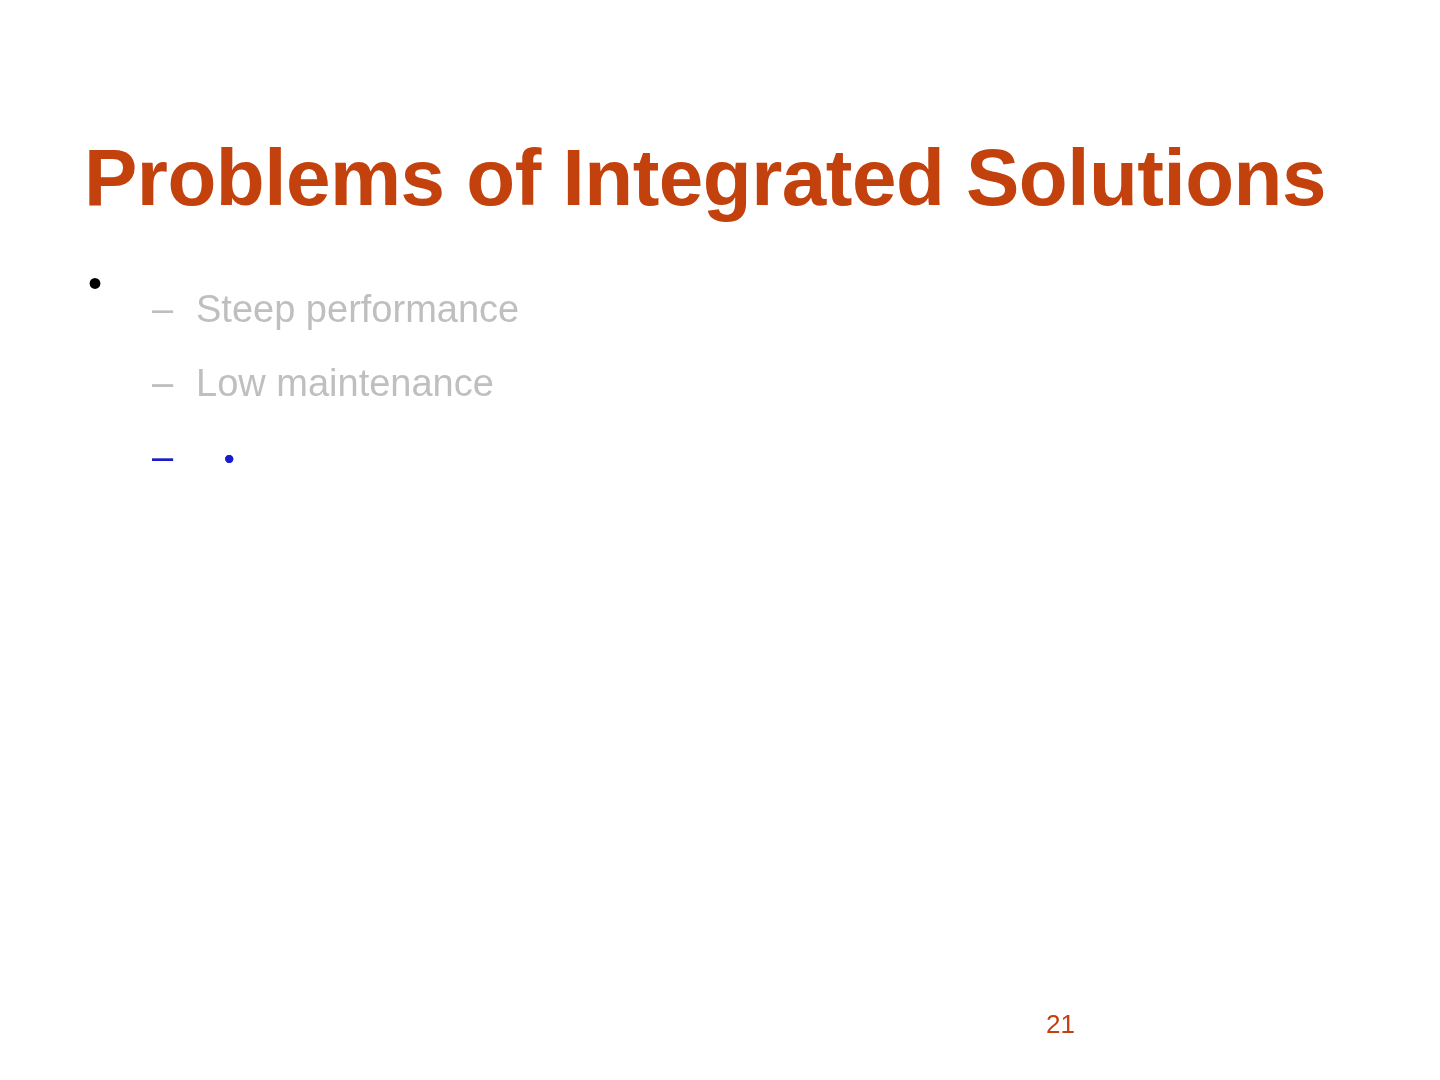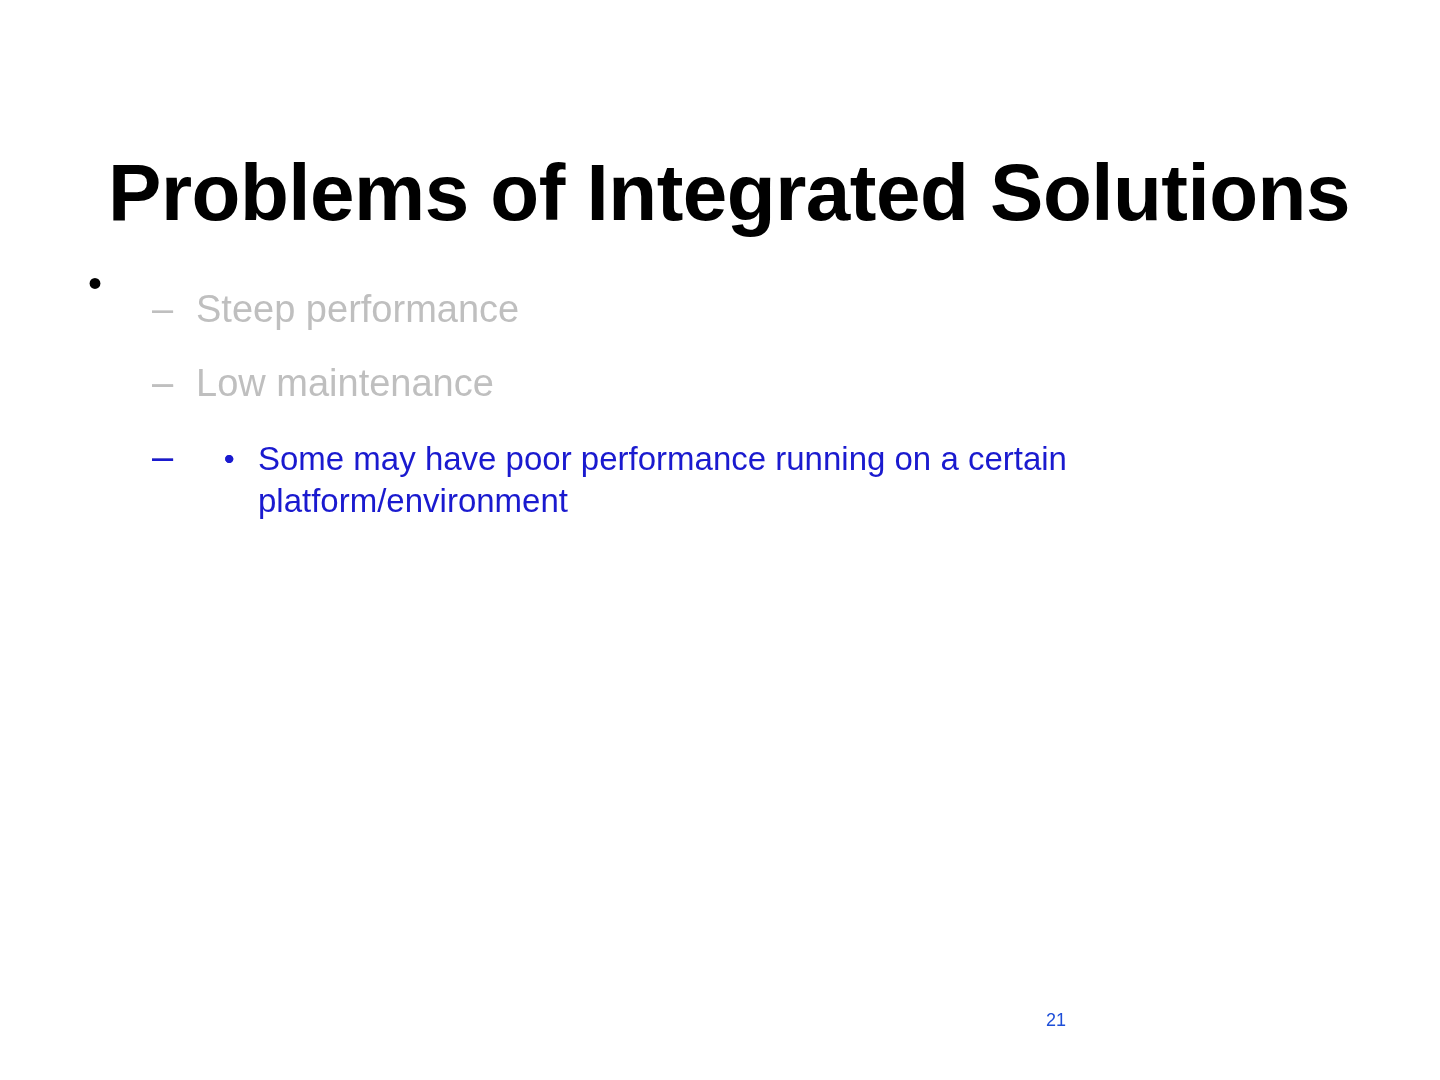--- a/index.html
+++ b/index.html
@@ -17,28 +17,27 @@
     width: 1440px;
     height: 1080px;
     background: #ffffff;
     overflow: hidden;
   }
 
   
   .slide-title {
     position: absolute;
     left: 84px;
-    top: 99px;
+    top: 84px;
     width: 1290px;
     font-size: 80px;
     line-height: 1.0;
     letter-spacing: -0.5px;
-    color: #000000;
+    color: #c2410c;
     white-space: nowrap;
-    text-align: center;
   }
 
   
   .body-block {
     position: absolute;
     left: 0;
     top: 262px;
     width: 1440px;
   }
 
@@ -97,23 +96,23 @@
     font-size: 30px;
     line-height: 1.38;
     color: #1A1ACF;
   }
 
   
   .page-number {
     position: absolute;
     left: 1046px;
     top: 1011px;
-    font-size: 18px;
+    font-size: 26px;
     line-height: 1;
-    color: #1d4ed8;
+    color: #c2410c;
   }
 </style>
 </head>
 <body>
 
 <div class="slide">
 
   <h1 class="slide-title">Problems of Integrated Solutions</h1>
 
   <div class="body-block">
@@ -143,20 +142,19 @@
     <div class="lvl2 active">
       <span class="marker">–</span>
     </div>
 
     <div class="lvl3">
       <span class="marker">•</span>
     </div>
 
     <div class="lvl3">
       <span class="marker">•</span>
-      <span>Some may have poor performance running on a certain platform/environment</span>
     </div>
 
   </div>
 
   <div class="page-number">21</div>
 
 </div>
 
 </body></html>

